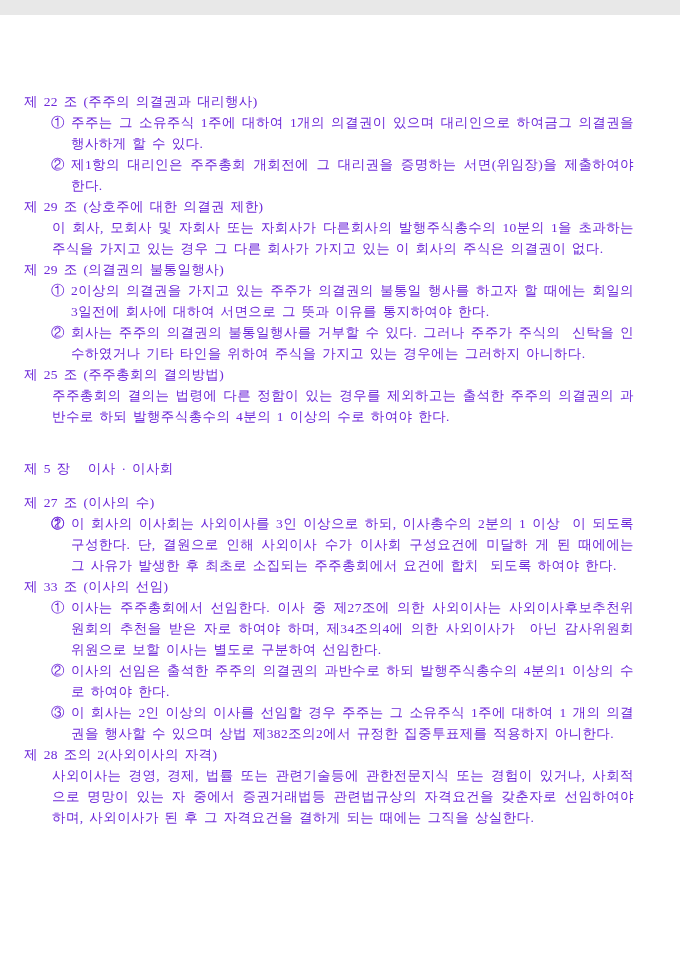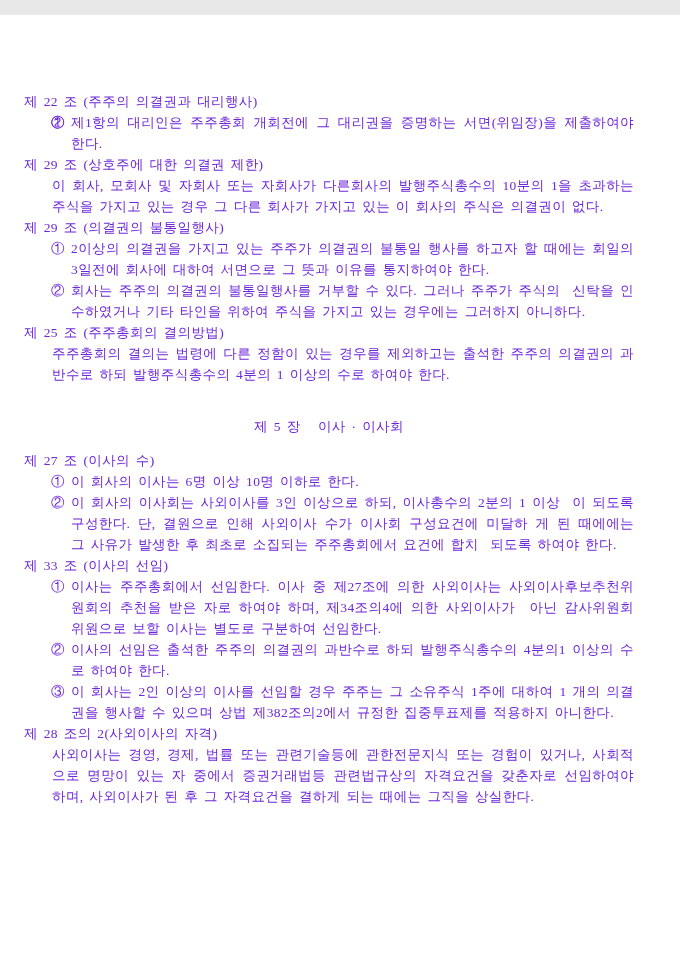--- a/index.html
+++ b/index.html
@@ -40,51 +40,51 @@
     top: 0;
     letter-spacing: 0;
   }
   .item.plain {
     margin-left: 28px;
   }
 
   .chapter-heading {
     margin-top: 31px;
     margin-bottom: 13px;
-    text-align: center;
+    text-align: left;
     white-space: pre;
   }
 </style>
 </head>
 <body>
 
 <div class="page">
   <div>
       <div class="article">
         <div class="article-heading">제 22 조 (주주의 의결권과 대리행사)</div>
-        <div class="item"><span class="marker">①</span></div>
+        <div class="item"><span class="marker">①</span><span>주주는 그 소유주식 1주에 대하여 1개의 의결권이 있으며 대리인으로 하여금그 의결권을 행사하게 할 수 있다.</span></div>
         <div class="item"><span class="marker">②</span><span>제1항의 대리인은 주주총회 개회전에 그 대리권을 증명하는 서면(위임장)을 제출하여야 한다.</span></div>
       </div>
       <div class="article">
         <div class="article-heading">제 29 조 (상호주에 대한 의결권 제한)</div>
         <div class="item plain"><span>이 회사, 모회사 및 자회사 또는 자회사가 다른회사의 발행주식총수의 10분의 1을 초과하는 주식을 가지고 있는 경우 그 다른 회사가 가지고 있는 이 회사의 주식은 의결권이 없다.</span></div>
       </div>
       <div class="article">
         <div class="article-heading">제 29 조 (의결권의 불통일행사)</div>
         <div class="item"><span class="marker">①</span><span>2이상의 의결권을 가지고 있는 주주가 의결권의 불통일 행사를 하고자 할 때에는 회일의 3일전에 회사에 대하여 서면으로 그 뜻과 이유를 통지하여야 한다.</span></div>
         <div class="item"><span class="marker">②</span><span>회사는 주주의 의결권의 불통일행사를 거부할 수 있다. 그러나 주주가 주식의 &nbsp;신탁을 인수하였거나 기타 타인을 위하여 주식을 가지고 있는 경우에는 그러하지 아니하다.</span></div>
       </div>
       <div class="article">
         <div class="article-heading">제 25 조 (주주총회의 결의방법)</div>
         <div class="item plain"><span>주주총회의 결의는 법령에 다른 정함이 있는 경우를 제외하고는 출석한 주주의 의결권의 과반수로 하되 발행주식총수의 4분의 1 이상의 수로 하여야 한다.</span></div>
       </div>
       <div class="chapter-heading">제 5 장 &nbsp; 이사 · 이사회</div>
       <div class="article">
         <div class="article-heading">제 27 조 (이사의 수)</div>
-        <div class="item"><span class="marker">①</span><span>이 회사의 이사는 6명 이상 10명 이하로 한다.</span></div>
+        <div class="item"><span class="marker">①</span></div>
         <div class="item"><span class="marker">②</span><span>이 회사의 이사회는 사외이사를 3인 이상으로 하되, 이사총수의 2분의 1 이상 &nbsp;이 되도록 구성한다. 단, 결원으로 인해 사외이사 수가 이사회 구성요건에 미달하 게 된 때에에는 그 사유가 발생한 후 최초로 소집되는 주주총회에서 요건에 합치 &nbsp;되도록 하여야 한다.</span></div>
       </div>
       <div class="article">
         <div class="article-heading">제 33 조 (이사의 선임)</div>
         <div class="item"><span class="marker">①</span><span>이사는 주주총회에서 선임한다. 이사 중 제27조에 의한 사외이사는 사외이사후보추천위원회의 추천을 받은 자로 하여야 하며, 제34조의4에 의한 사외이사가 &nbsp;아닌 감사위원회 위원으로 보할 이사는 별도로 구분하여 선임한다.</span></div>
         <div class="item"><span class="marker">②</span><span>이사의 선임은 출석한 주주의 의결권의 과반수로 하되 발행주식총수의 4분의1 이상의 수로 하여야 한다.</span></div>
         <div class="item"><span class="marker">③</span><span>이 회사는 2인 이상의 이사를 선임할 경우 주주는 그 소유주식 1주에 대하여 1 개의 의결권을 행사할 수 있으며 상법 제382조의2에서 규정한 집중투표제를 적용하지 아니한다.</span></div>
       </div>
       <div class="article">
         <div class="article-heading">제 28 조의 2(사외이사의 자격)</div>

